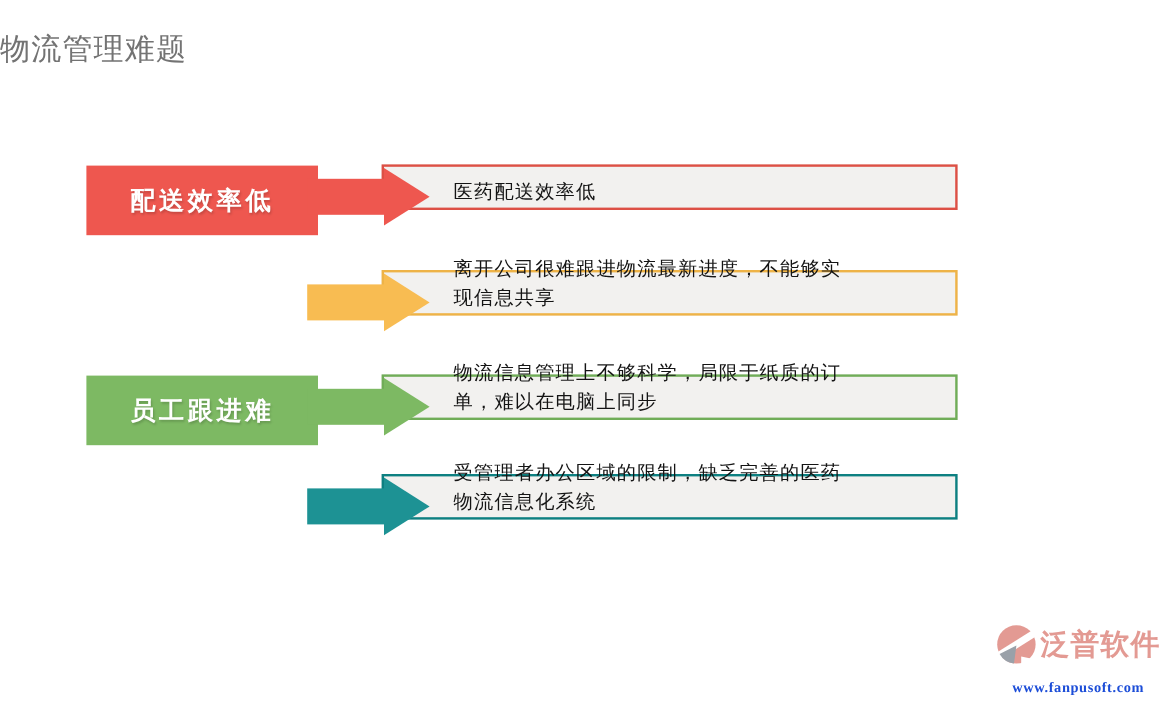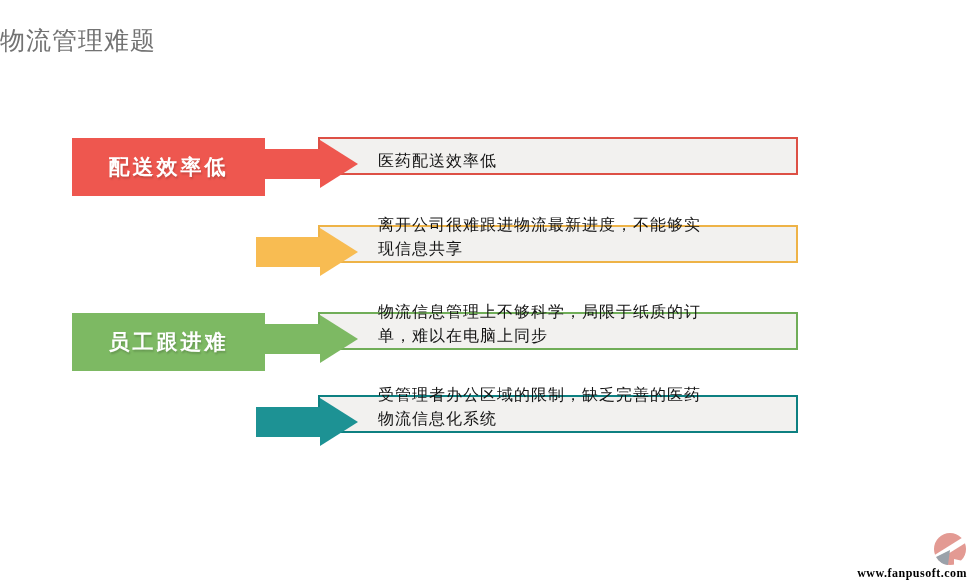--- a/index.html
+++ b/index.html
@@ -40,21 +40,21 @@
     margin:0 0 0 58px;max-width:336px;
     font-family:"Liberation Serif",serif;
     font-size:16px;line-height:24px;letter-spacing:1px;color:#141414;
   }
 
   .footer-logo{position:absolute;right:6px;bottom:6px;text-align:center;}
   .logo-row{display:flex;align-items:center;justify-content:flex-end;gap:3px;}
   .brand-name{font-size:24px;font-weight:bold;color:#e39a93;letter-spacing:1px;}
   .brand-url{
     font-family:"Liberation Serif",serif;font-size:12px;font-weight:bold;
-    color:#000000;letter-spacing:0.5px;margin-top:0;
+    color:#1d4ed8;letter-spacing:0.5px;margin-top:12px;
   }
 </style>
 </head>
 <body>
 
 <div class="canvas">
 
   <h1 class="title">物流管理难题</h1>
 
   <div class="row" style="top: 137px; --fill: #ee574f; --border: #dd5045;">
@@ -96,17 +96,18 @@
   </div>
 
   <div class="footer-logo">
     <div class="logo-row">
       <svg width="34" height="34" viewBox="0 0 34 34">
         <circle cx="17" cy="17" r="16" fill="#e39a93"></circle>
         <rect x="-8" y="14" width="50" height="6" fill="#ffffff" transform="rotate(-32 17 17)"></rect>
         <path d="M17 18 L3 25 A16 16 0 0 0 15 33 Z" fill="#9aa1a9"></path>
         <path d="M30 29 A16 16 0 0 1 21 33 L21 27 Z" fill="#ffffff"></path>
       </svg>
+      <span class="brand-name">泛普软件</span>
     </div>
     <div class="brand-url">www.fanpusoft.com</div>
   </div>
 
 </div>
 
 </body></html>

